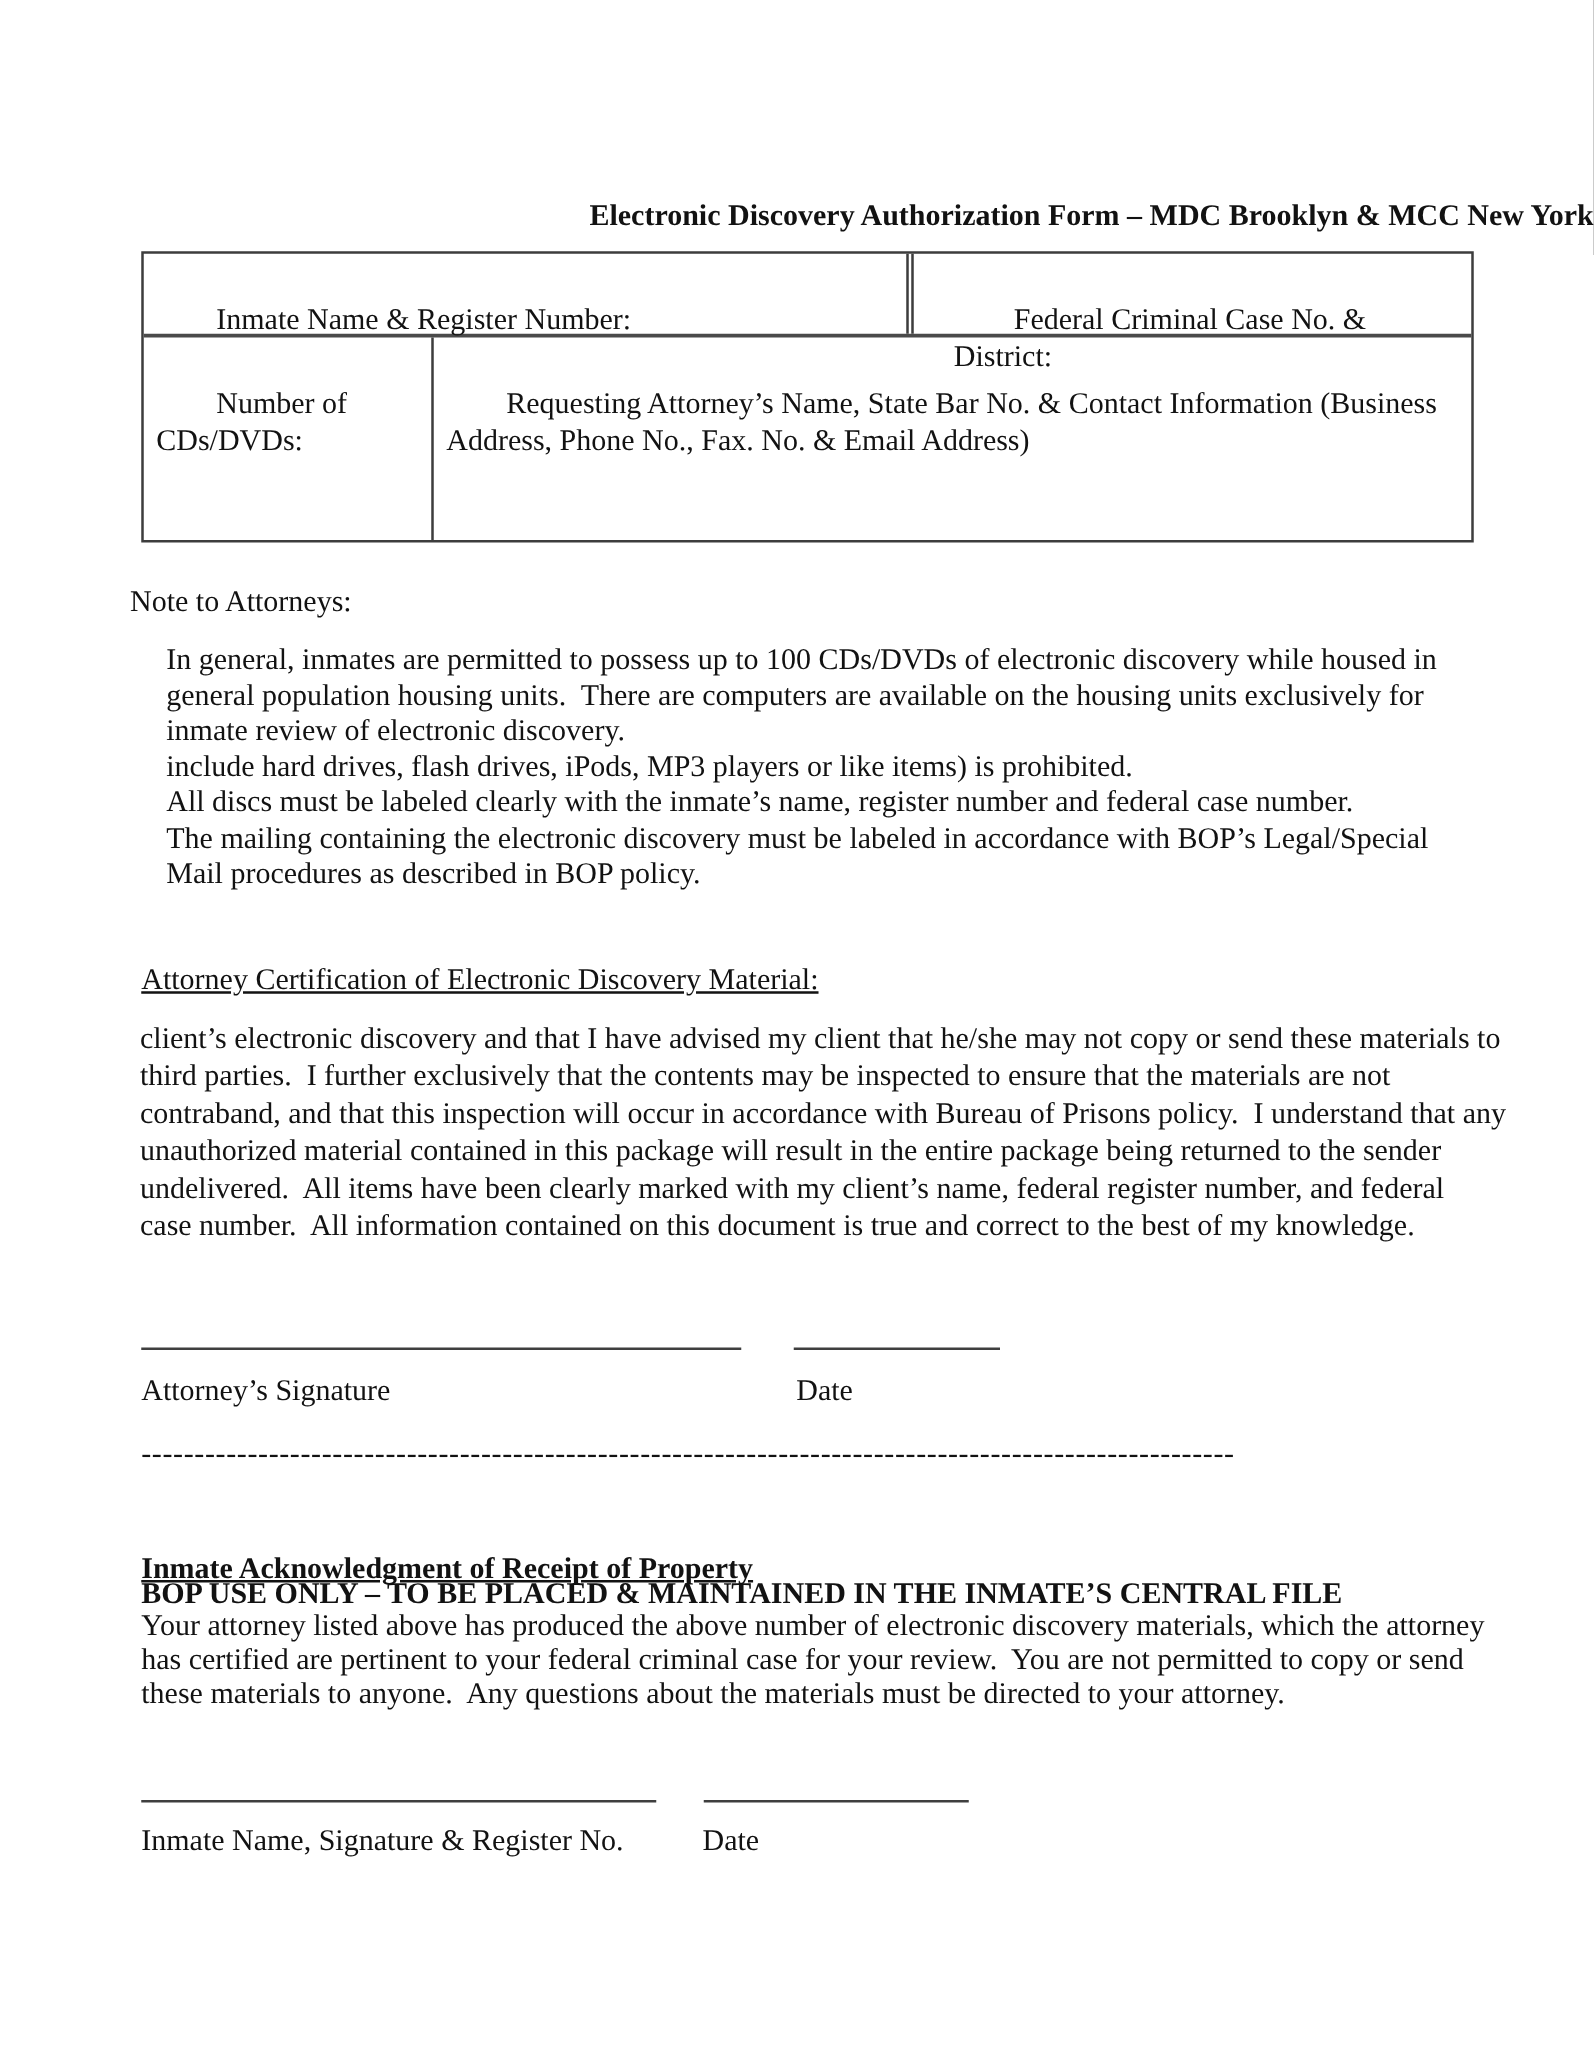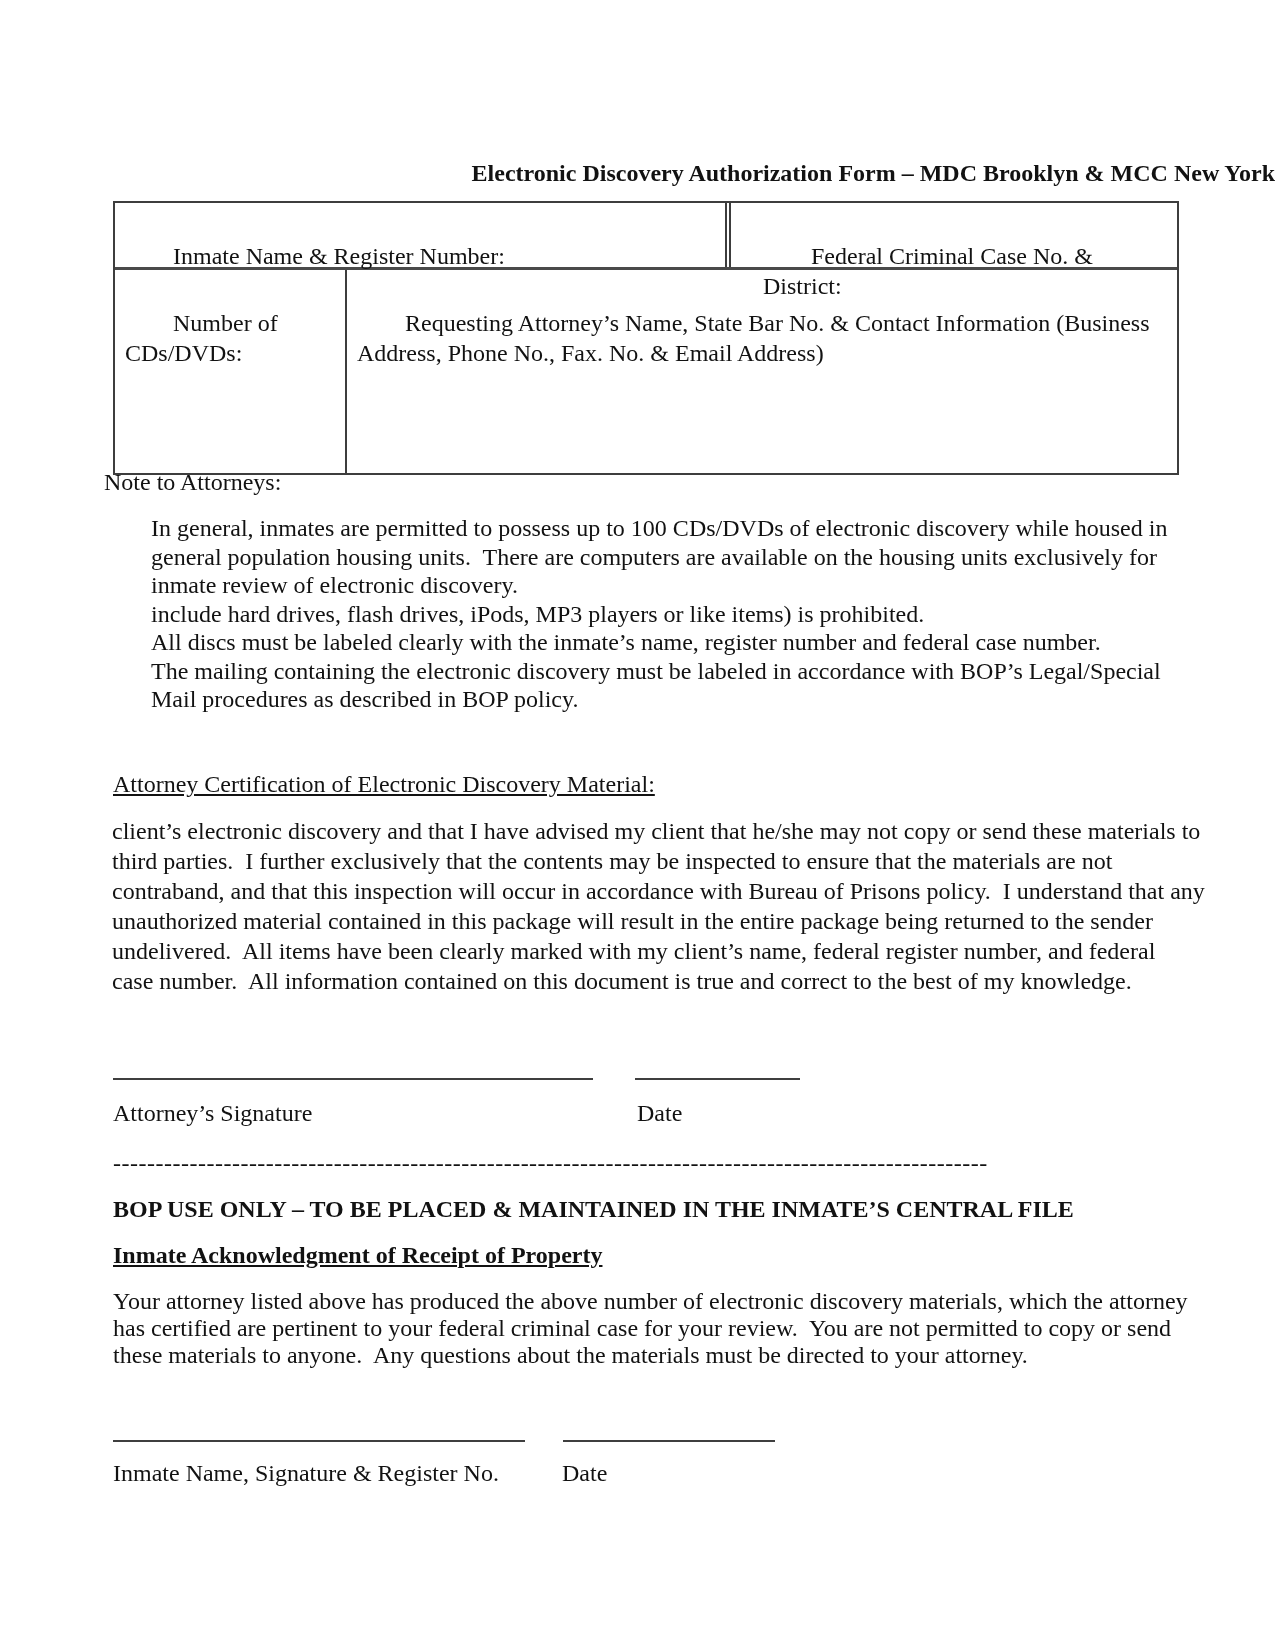--- a/index.html
+++ b/index.html
@@ -8,40 +8,40 @@
     font-family:"Liberation Serif","DejaVu Serif",serif;
     color:#121212;font-size:24px;overflow:hidden;margin:0 auto;
   }
   .abs{position:absolute;}
   .tline{white-space:pre;}
   .title{left:0;top:158px;width:1275px;text-align:right;font-weight:bold;line-height:30px;}
   
   .info-table{left:113px;top:201px;width:1066px;box-sizing:border-box;border:2px solid #3d3d3d;}
   .trow{display:flex;box-sizing:border-box;}
   .trow1{height:64px;}
-  .trow2{height:206px;border-top:3px solid #4a4a4a;}
+  .trow2{height:165px;border-top:3px solid #4a4a4a;}
   .tcell{box-sizing:border-box;padding:8px 6px 0 10px;line-height:30px;white-space:pre-wrap;}
   .c-r1c1{width:610px;}
   .c-r1c2{flex:1;border-left:6px double #3d3d3d;padding-left:32px;}
   .c-r2c1{width:230px;}
   .c-r2c2{flex:1;border-left:2px solid #3d3d3d;padding-right:4px;}
   .note-label{left:104px;top:468px;line-height:28px;}
-  .note-block{left:151px;top:514px;line-height:28.5px;}
+  .note-block{left:133px;top:514px;line-height:28.5px;}
   .cert-heading{left:113px;top:770px;line-height:28px;text-decoration:underline;}
   .cert-block{left:112px;top:816px;line-height:30px;}
   .cert-line1{white-space:nowrap;}
   .blank{display:inline-block;width:304px;border-bottom:2px solid #1c1c1c;}
   .sigline{height:0;border-top:2px solid #3f3f3f;}
   .sig-a1{left:113px;top:1078px;width:480px;}
   .sig-a2{left:635px;top:1078px;width:165px;}
   .labels-attorney{left:113px;top:1100px;width:1060px;height:30px;}
   .labels-attorney .sig-label{position:absolute;left:0;top:0;font-weight:normal;}
   .labels-attorney .date-label{position:absolute;left:524px;top:0;}
   .dashed{left:113px;top:1148px;width:875px;line-height:30px;overflow:hidden;white-space:pre;letter-spacing:0.5px;}
-  .bop-heading{left:113px;top:1194px;line-height:30px;font-weight:bold;white-space:pre;}
+  .bop-heading{left:113px;top:1260px;line-height:30px;font-weight:bold;white-space:pre;}
   .ack-heading{left:113px;top:1240px;line-height:30px;font-weight:bold;text-decoration:underline;}
   .bop-block{left:113px;top:1288px;line-height:27px;}
   .sig-i1{left:113px;top:1440px;width:412px;}
   .sig-i2{left:563px;top:1440px;width:212px;}
   .labels-inmate{left:113px;top:1460px;width:1060px;height:30px;}
   .labels-inmate .sig-label{position:absolute;left:0;top:0;}
   .labels-inmate .date-label{position:absolute;left:449px;top:0;}
 </style>
 </head>
 <body>

